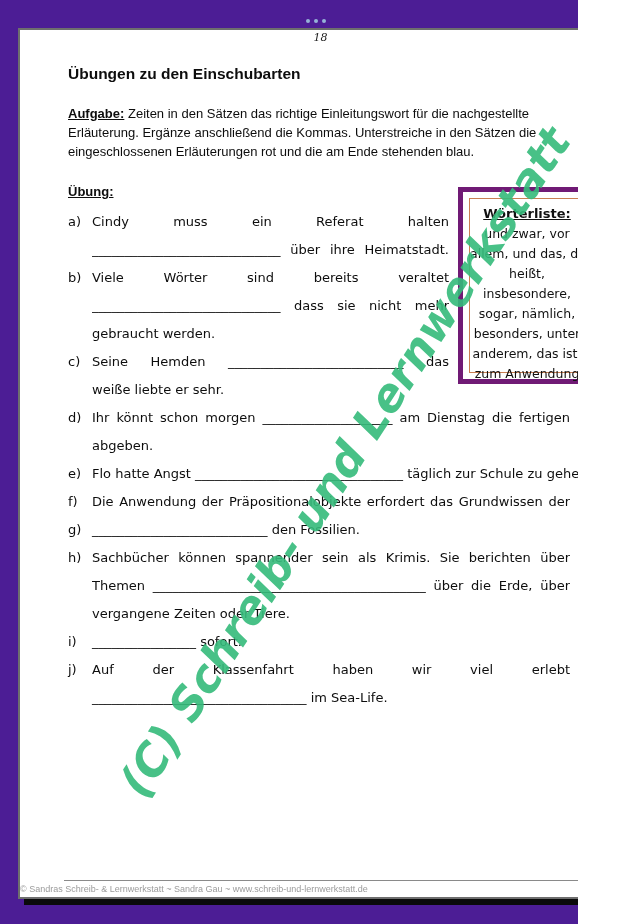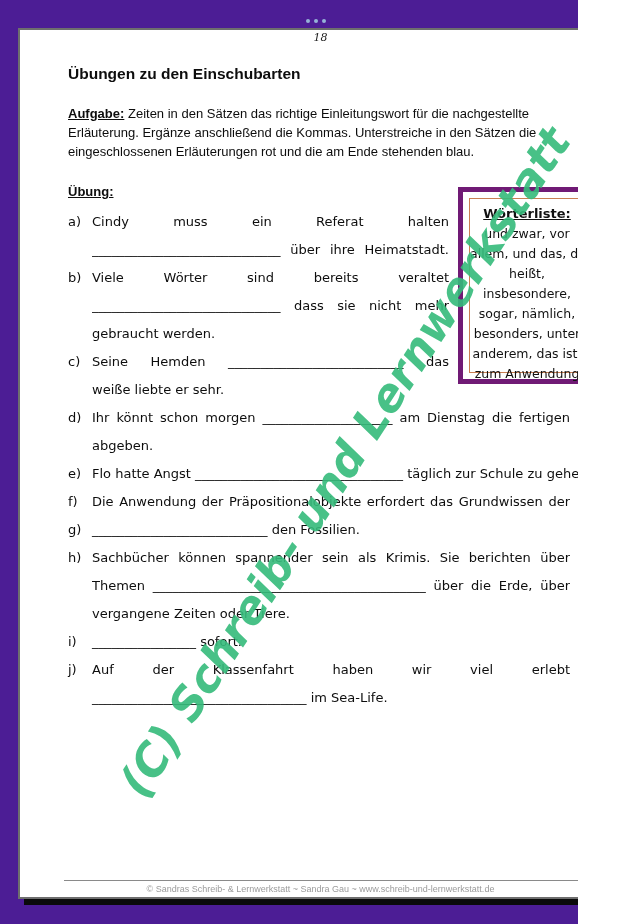--- a/index.html
+++ b/index.html
@@ -59,21 +59,21 @@
     position:absolute; left:345px; top:462px;
     transform:translate(-50%,-50%) rotate(-57deg);
     font-family:"DejaVu Sans", sans-serif; font-style:italic; font-weight:700;
     font-size:45px; color:#35bb7b; opacity:0.9; white-space:nowrap;
     z-index:10; pointer-events:none;
   }
 
   
   .footer-rule { position:absolute; left:44px; right:34px; bottom:16px; border-top:1px solid #8a8a8a; }
   .footer-text {
-    position:absolute; left:0; right:0; bottom:3px; text-align:center;
+    position:absolute; left:0; right:0; bottom:3px; 
     font-family:"Liberation Sans", sans-serif; font-size:9px; color:#9b9b9b;
   }
 </style>
 </head>
 <body>
 
 <div class="page">
 
   <div class="header-dots">
     <span class="dot"></span>

